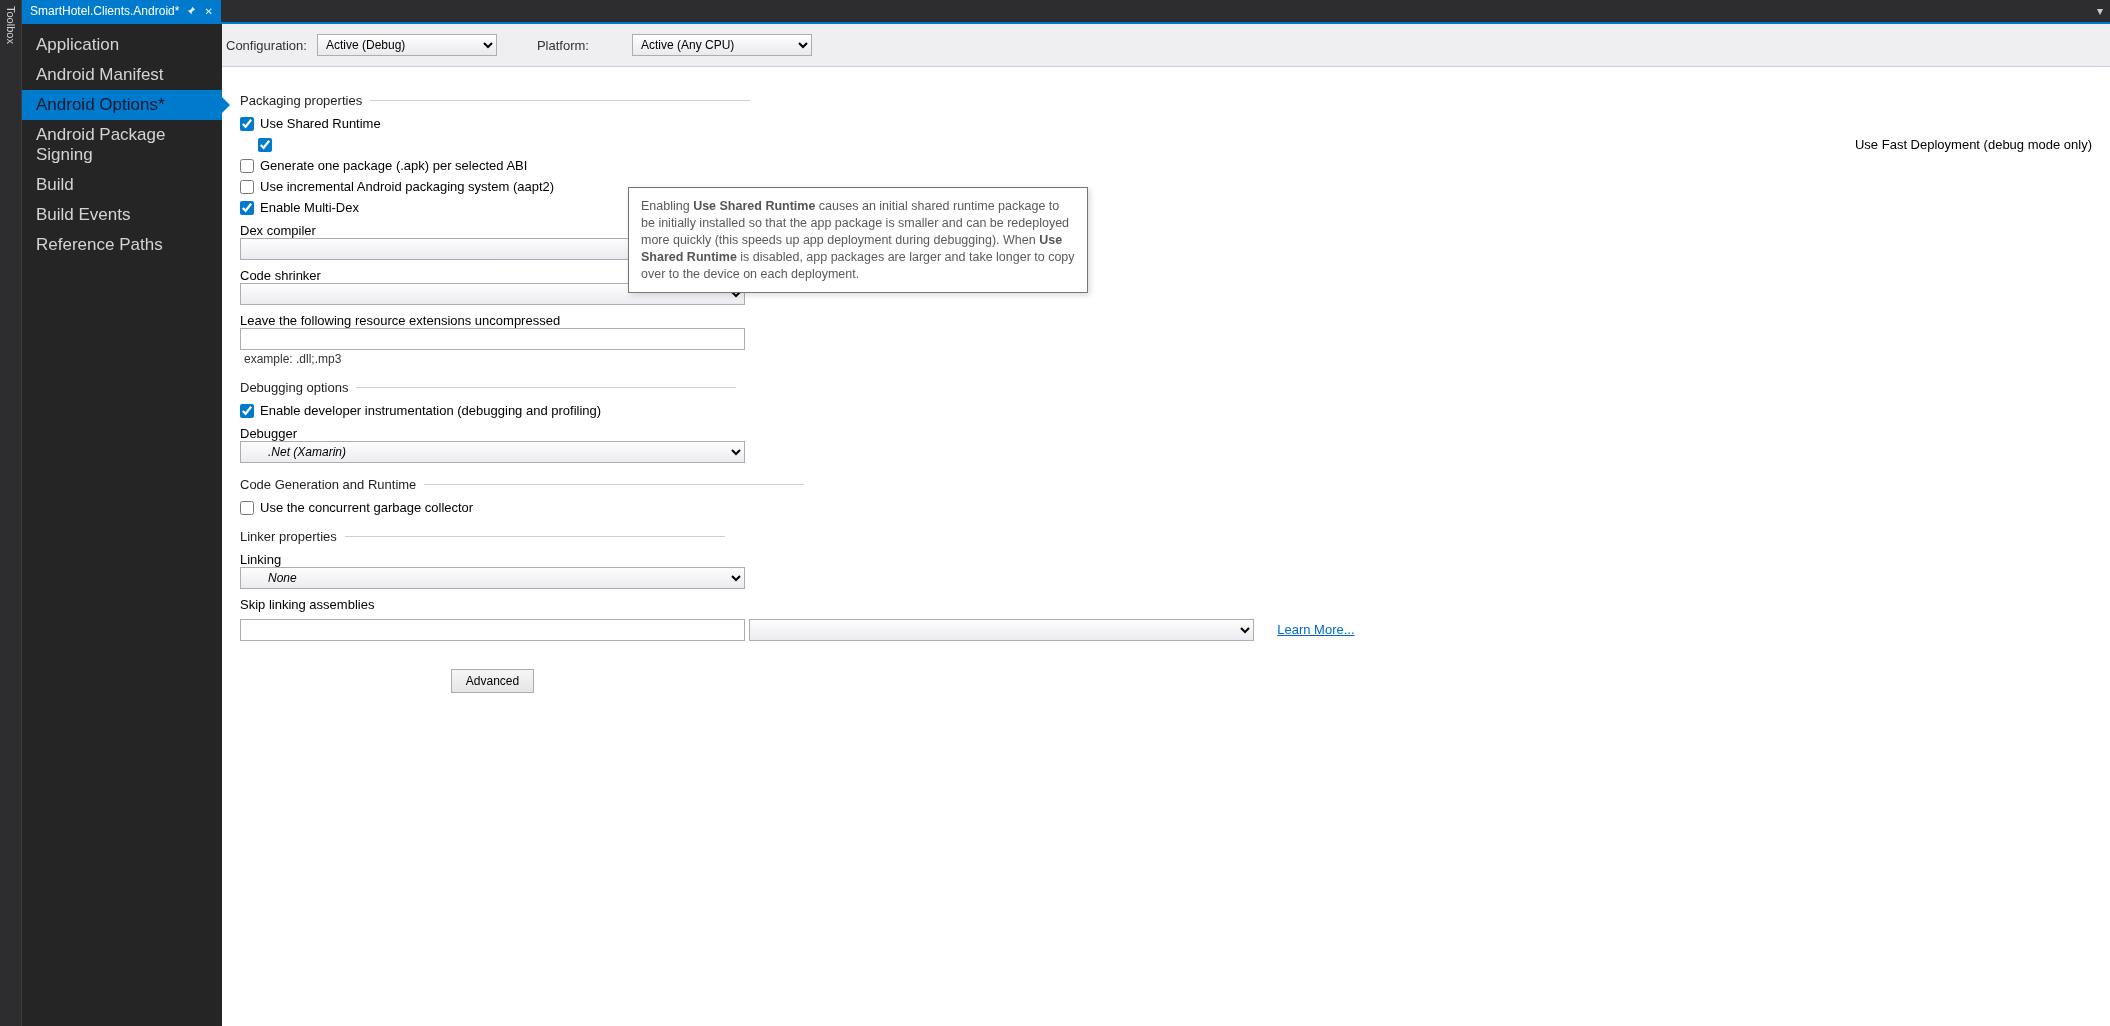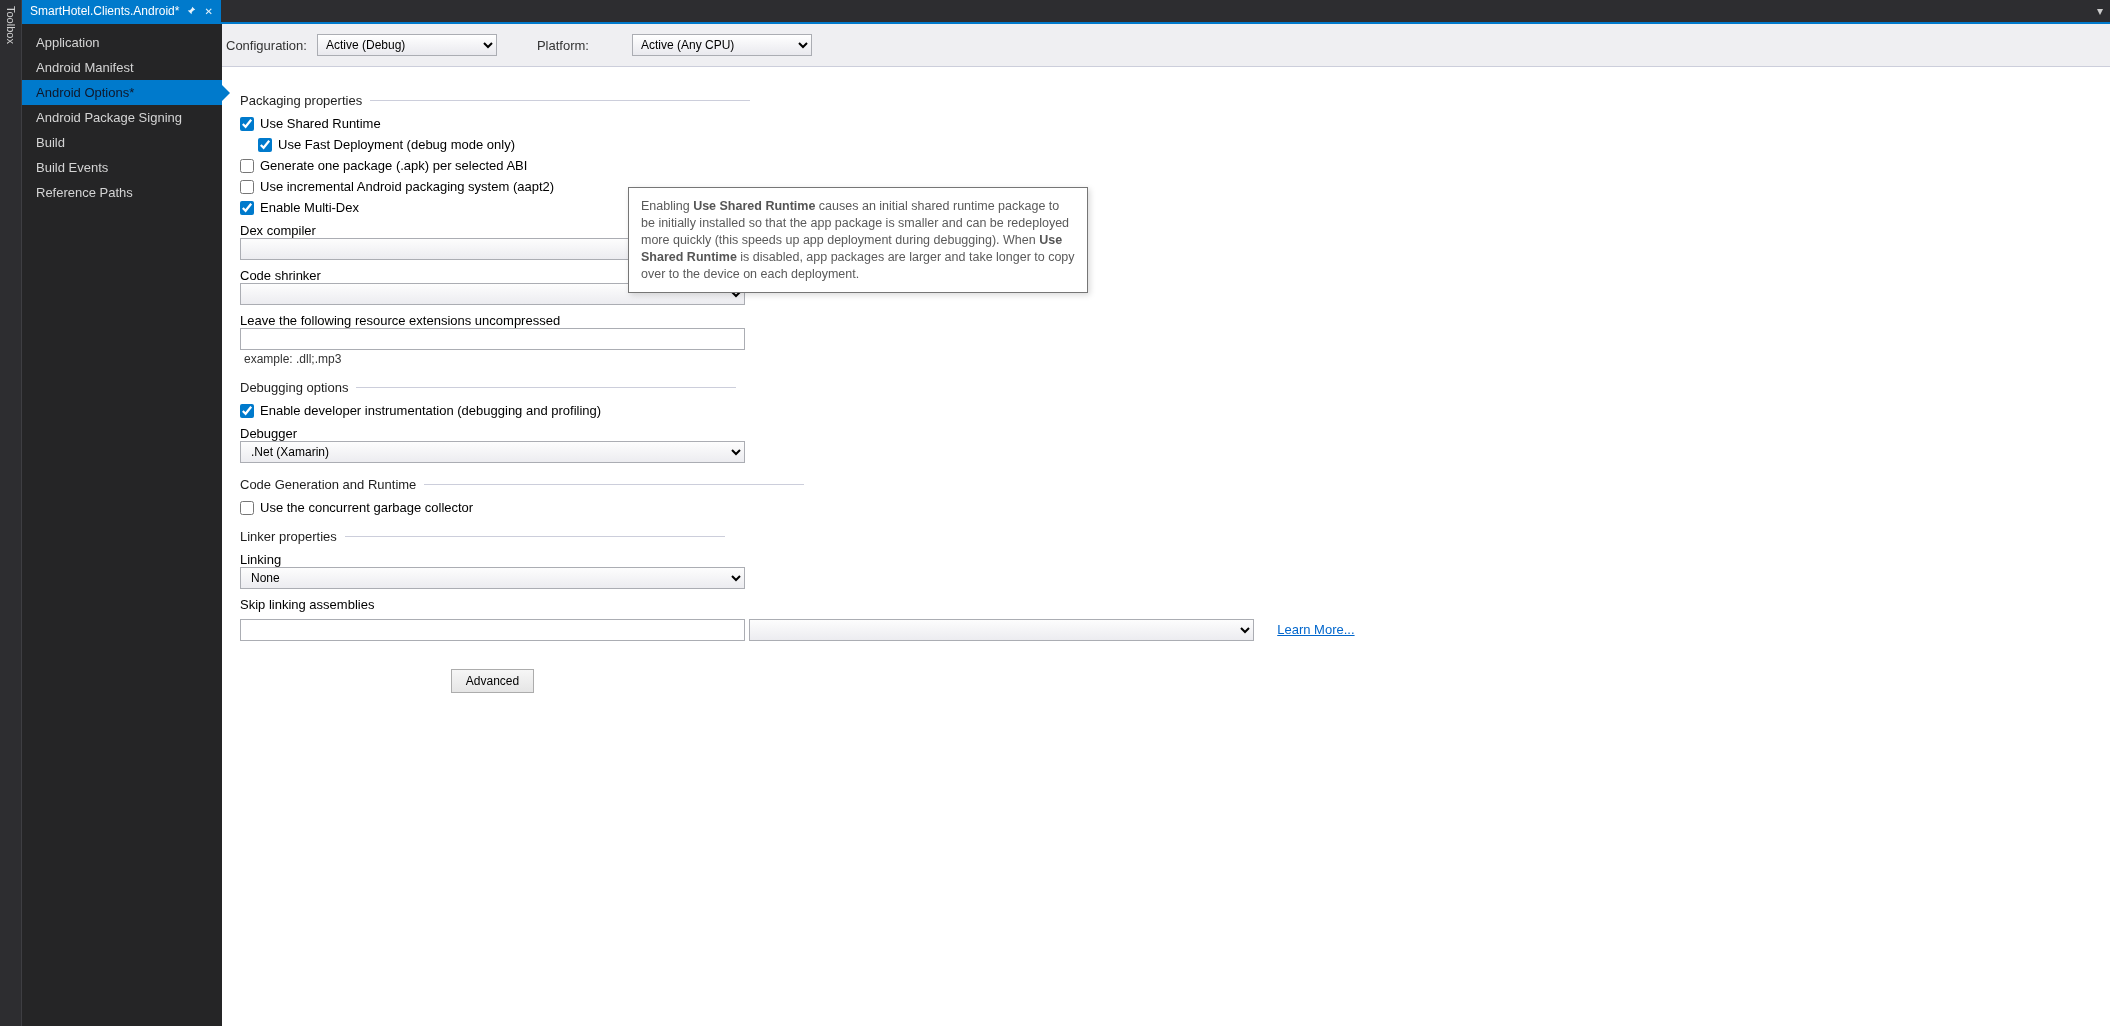--- a/index.html
+++ b/index.html
@@ -49,21 +49,21 @@
   }
 
   
   .workspace { flex:1; display:flex; min-height:0; }
 
   
   .left-nav {
     width: 200px;
     background: #252526;
     color: #d4d4d4;
-    font-size: 13px;
+    font-size: 17px;
     padding-top: 6px;
   }
   .nav-item {
     padding: 5px 14px;
     cursor: pointer;
     position: relative;
   }
   .nav-item.selected {
     background: #007acc;
     color: #0f172a;
@@ -103,30 +103,31 @@
 
   .form-scroll { padding: 12px 18px 18px 18px; color:#000; font-size:13px; position:relative; }
 
   .section-header {
     display:flex; align-items:center; gap:8px; margin: 14px 0 8px 0; color:#1e1e1e;
     font-size:13px;
   }
   .section-header .line { flex:1; height:1px; background:#cccedb; max-width: 380px; }
 
   .row { margin: 6px 0; display:flex; align-items:center; gap:6px; }
-  .row.indent { margin-left: 18px; }
+  .row.indent { margin-left: 18px; justify-content: space-between; }
   input[type=checkbox] { width:14px; height:14px; accent-color:#007acc; }
 
   .field-label { margin-top: 8px; }
   .combo, .textin {
     width: 505px; height:22px;
     border:1px solid #abadb3;
     background: linear-gradient(#fdfdfd,#ececf0);
     font-size:12px;
-    padding: 1px 6px;
+    padding: 1px 23px;
+    font-style: italic;
   }
   .textin { background:#fff; }
   .hint { font-size:12px; color:#333; margin-top:2px; padding-left:4px; }
 
   .link { color:#0066cc; text-decoration:underline; margin-top:10px; display:inline-block; margin-left:20px; cursor:pointer; }
 
   .adv-row { width:505px; display:flex; justify-content:center; margin-top:28px; }
   .adv-btn {
     background: linear-gradient(#f6f6f6,#e5e5e5);
     border:1px solid #acacac;

